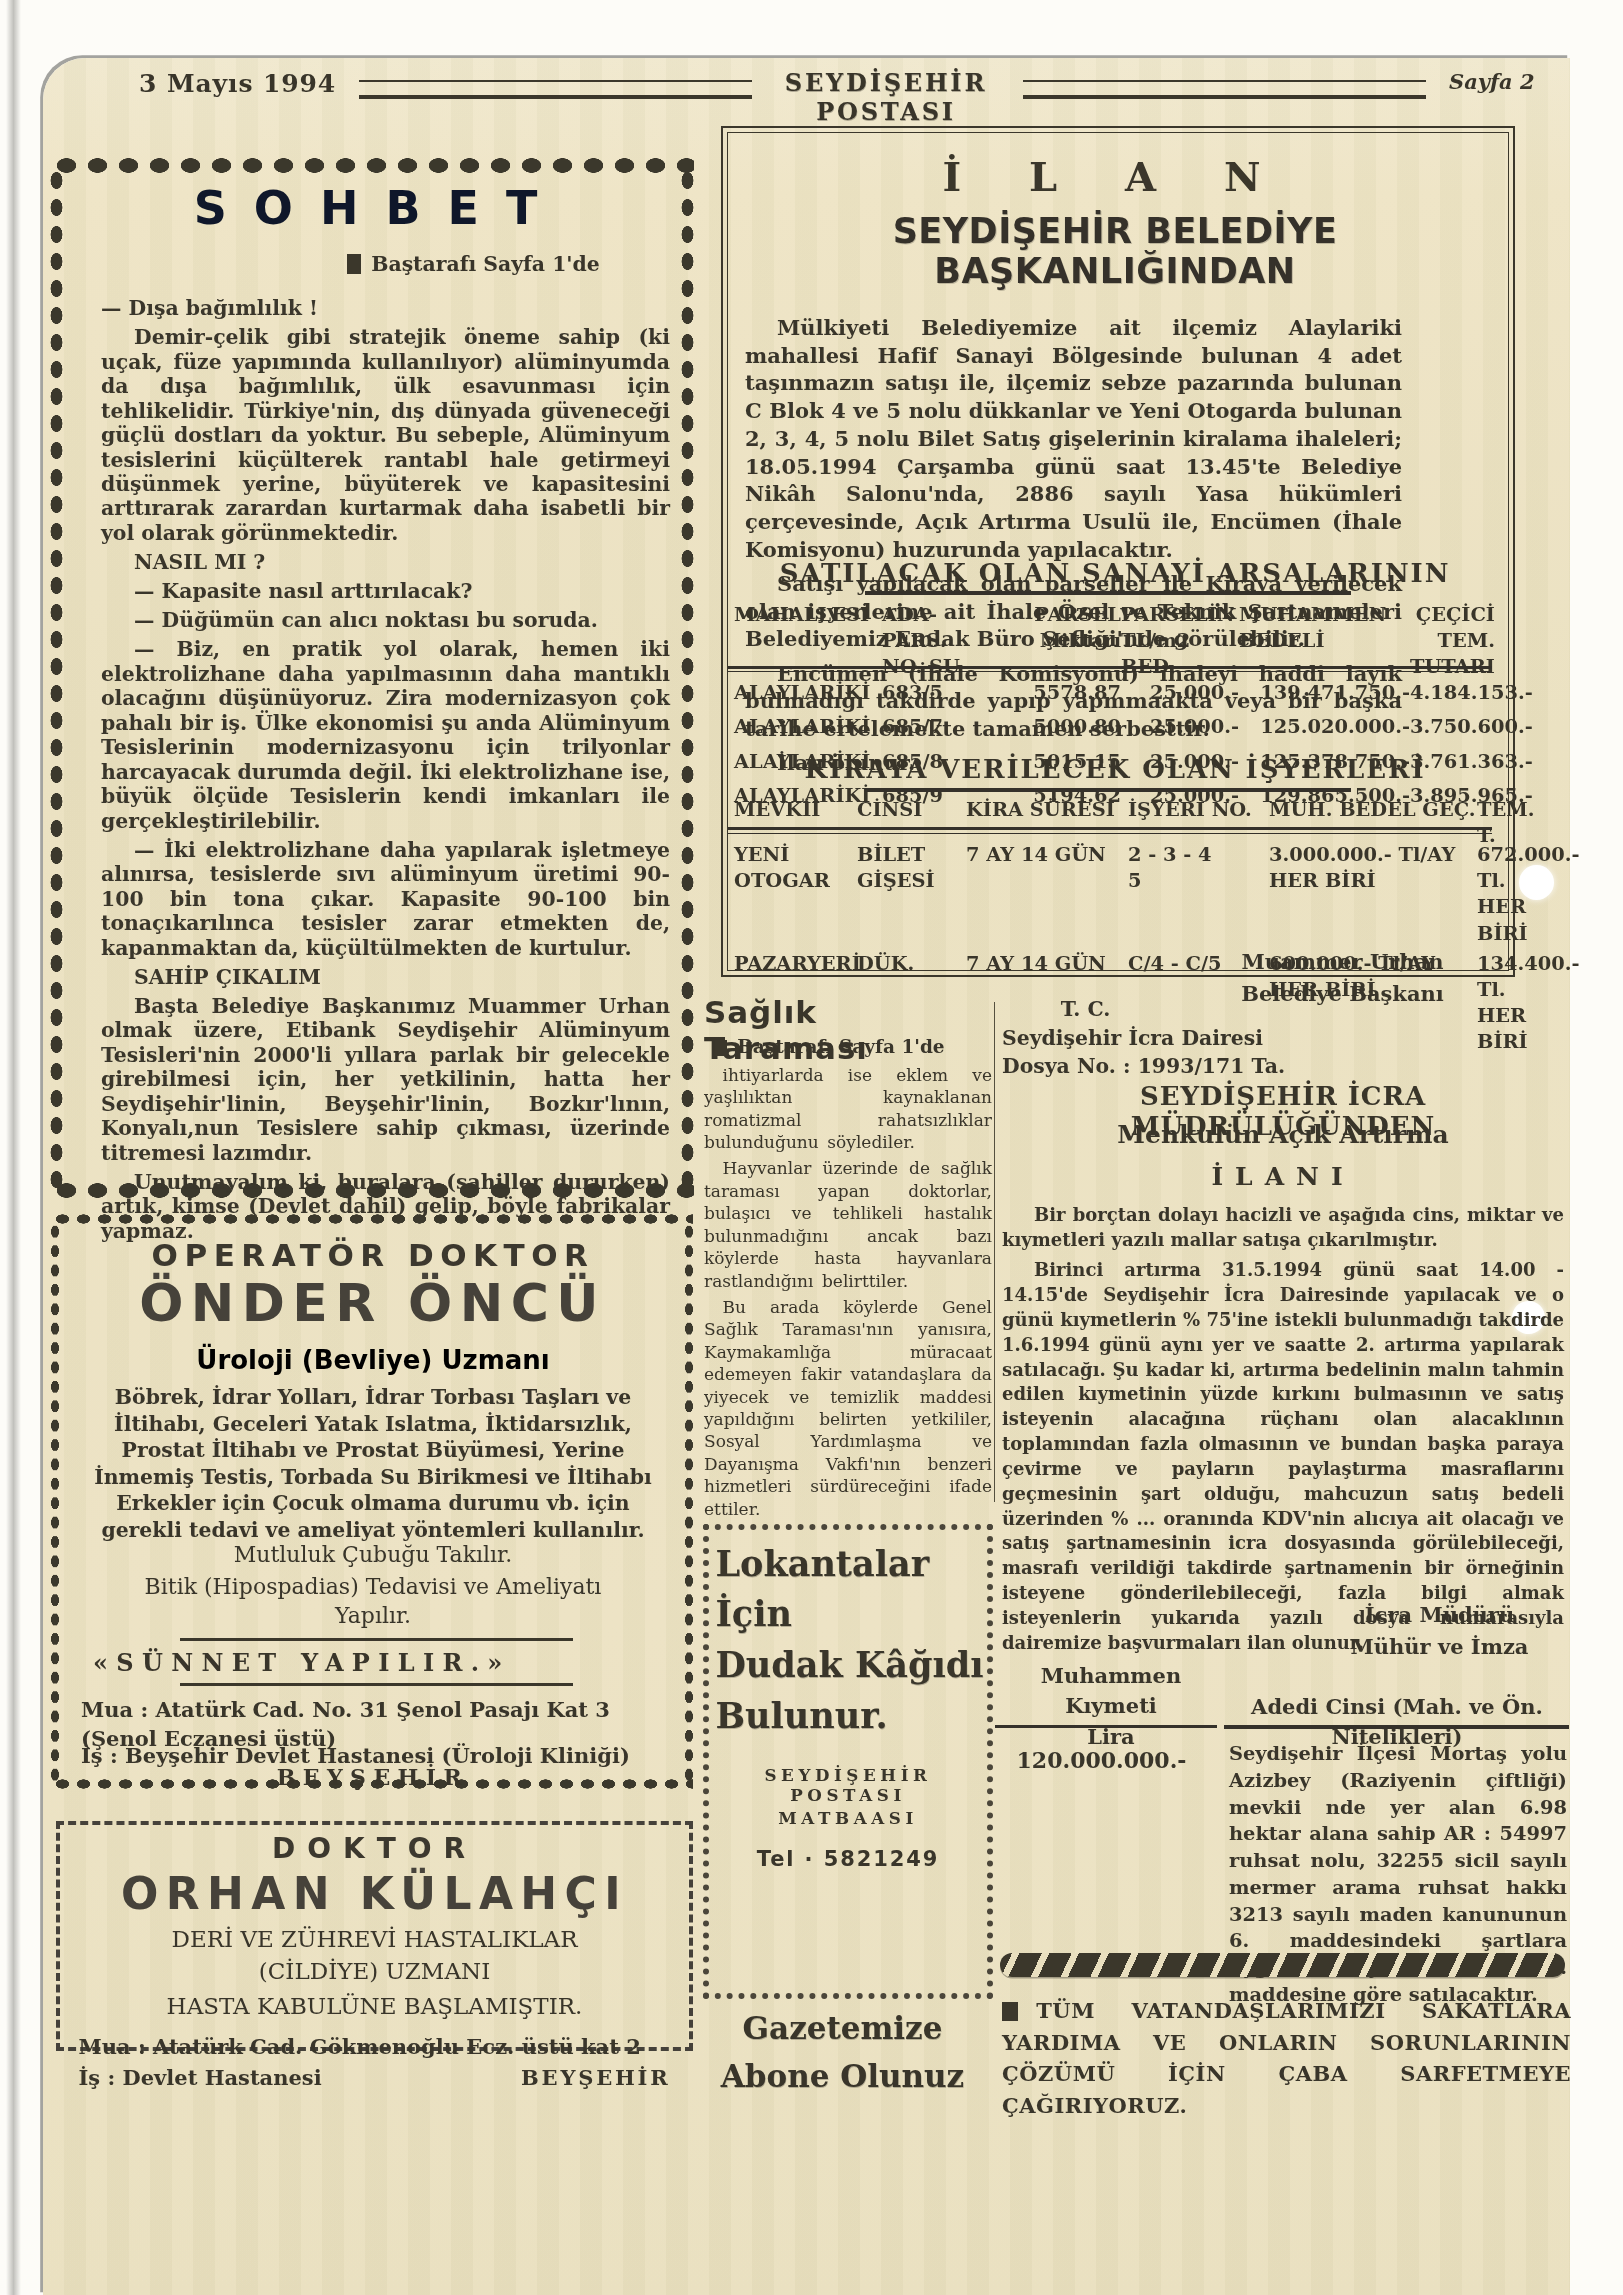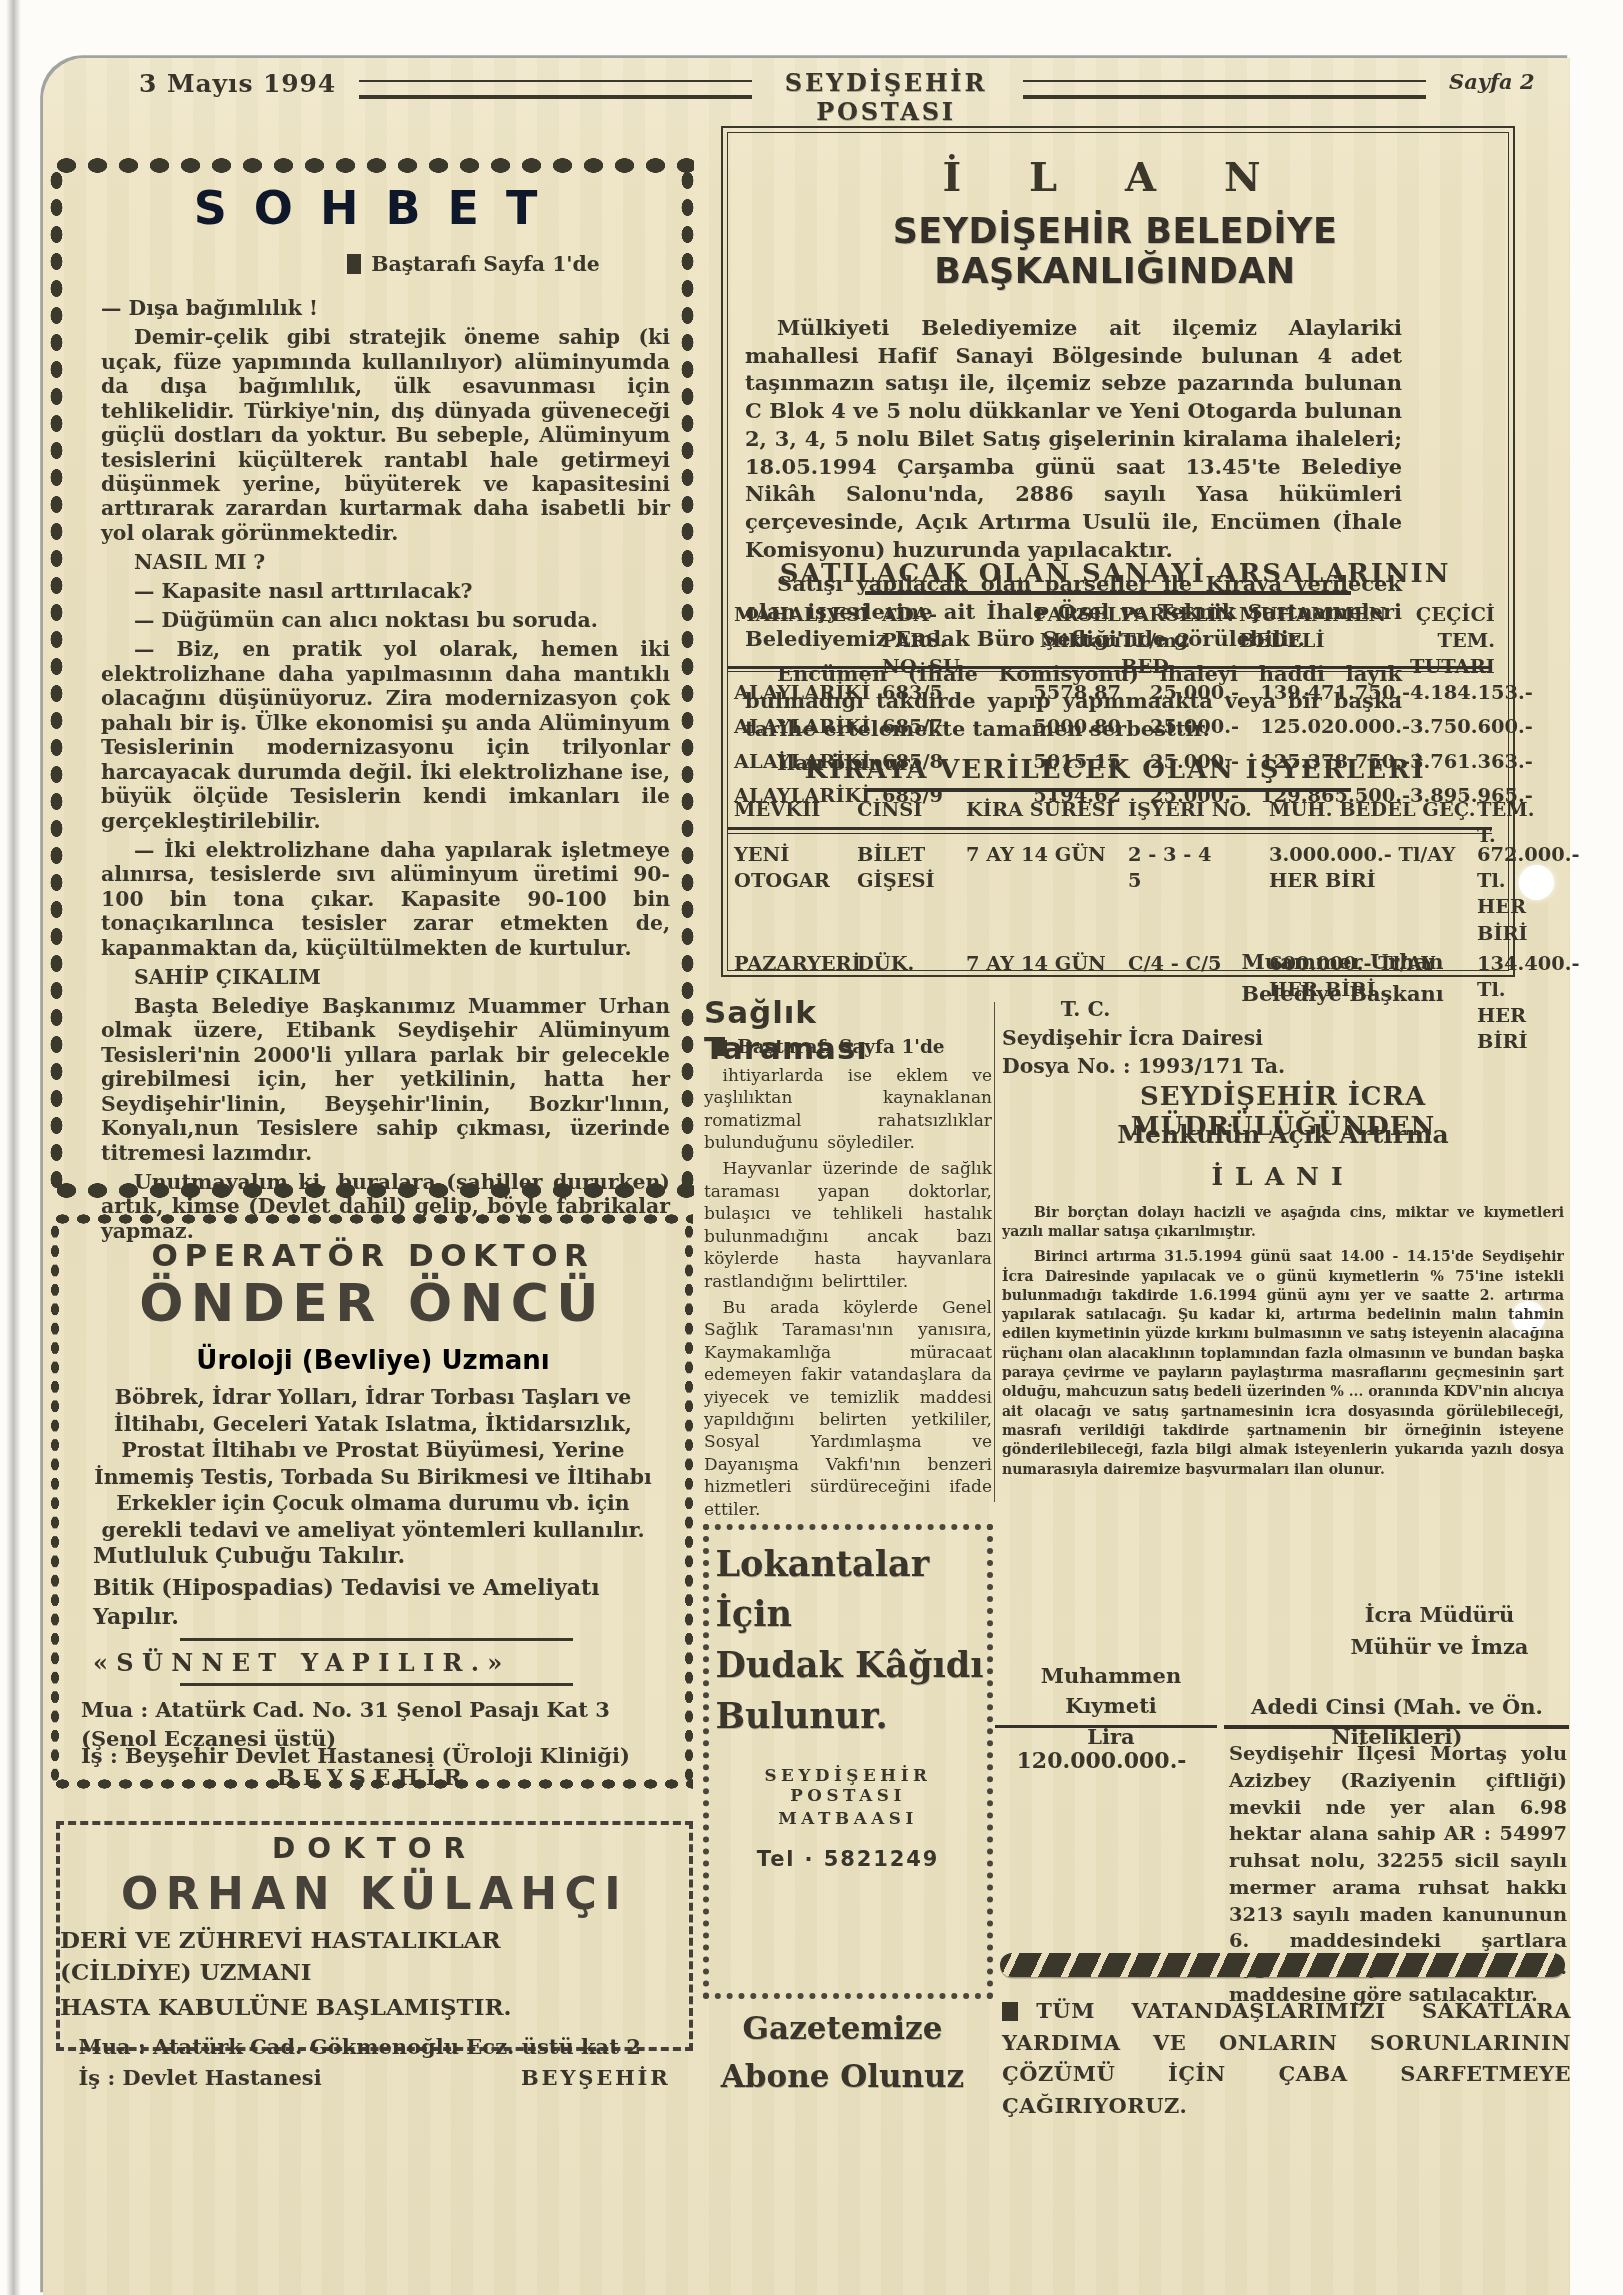--- a/index.html
+++ b/index.html
@@ -71,39 +71,39 @@
   .printer{font-size:16.7px;font-weight:700;letter-spacing:4.6px;text-align:center;}
   .tel{font-family:"DejaVu Sans","Liberation Sans",sans-serif;font-size:21px;font-weight:700;text-align:center;letter-spacing:1.9px;}
   .abone{font-size:31px;font-weight:800;text-align:center;line-height:1.55;
      text-shadow:0.5px 0.5px 0 rgba(57,53,42,.3);}
 
   
   .icra-small{font-size:20.4px;font-weight:700;line-height:1.4;}
   .icra-h1{font-size:26px;font-weight:700;text-align:center;letter-spacing:0.9px;}
   .icra-h2{font-size:25px;font-weight:700;text-align:center;}
   .icra-h3{font-size:25px;font-weight:700;text-align:center;letter-spacing:12px;}
-  .icra-body{font-size:14px;font-weight:700;line-height:1.38;text-align:justify;}
+  .icra-body{font-size:18px;font-weight:700;line-height:1.38;text-align:justify;}
   .icra-body p{margin:0 0 5.6px 0;text-indent:32px;}
   .colhead{font-size:21px;font-weight:700;text-align:center;line-height:1.45;}
   .amount{font-size:22px;font-weight:700;text-align:center;}
   .desc{font-size:19.4px;font-weight:700;line-height:1.38;text-align:justify;}
   .rope{position:absolute;height:24px;border-radius:12px;
      background:repeating-linear-gradient(115deg,#3b372b 0 11px,#e9dfbf 11px 17.6px,#3b372b 17.6px 27px);
      box-shadow:0 1.4px 0 rgba(57,53,42,.4);}
   .notice{font-size:21px;font-weight:700;line-height:1.5;text-align:justify;letter-spacing:0.5px;}
 
   
   .ad-kicker{font-family:"DejaVu Sans","Liberation Sans",sans-serif;font-size:31px;font-weight:800;
      letter-spacing:6.5px;text-align:center;color:#3c382e;}
   .ad-name{font-family:"DejaVu Sans","Liberation Sans",sans-serif;font-size:52px;font-weight:700;
      letter-spacing:7.4px;text-align:center;color:#46423a;}
   .ad-name.small{font-size:44px;}
   .ad-spec{font-family:"DejaVu Sans","Liberation Sans",sans-serif;font-size:26px;font-weight:800;text-align:center;}
   .ad-body{font-size:20.4px;font-weight:700;line-height:1.3;text-align:center;}
-  .ad-line{font-size:22px;font-weight:700;line-height:1.3;}
+  .ad-line{font-size:22px;font-weight:400;text-align:center;line-height:1.3;}
   .sunnet{font-size:24px;font-weight:700;text-align:left;letter-spacing:8.3px;}
   .srule{position:absolute;height:3.2px;background:#3b372b;}
   .addr{font-size:21px;font-weight:700;line-height:1.4;white-space:pre-line;text-align:left;}
   .city{font-size:24px;font-weight:700;text-align:center;letter-spacing:7.4px;}
   .dash-box2{position:absolute;border:4.6px dashed #45413a;}
 </style>
 </head>
 <body>
 
 <div class="page">

